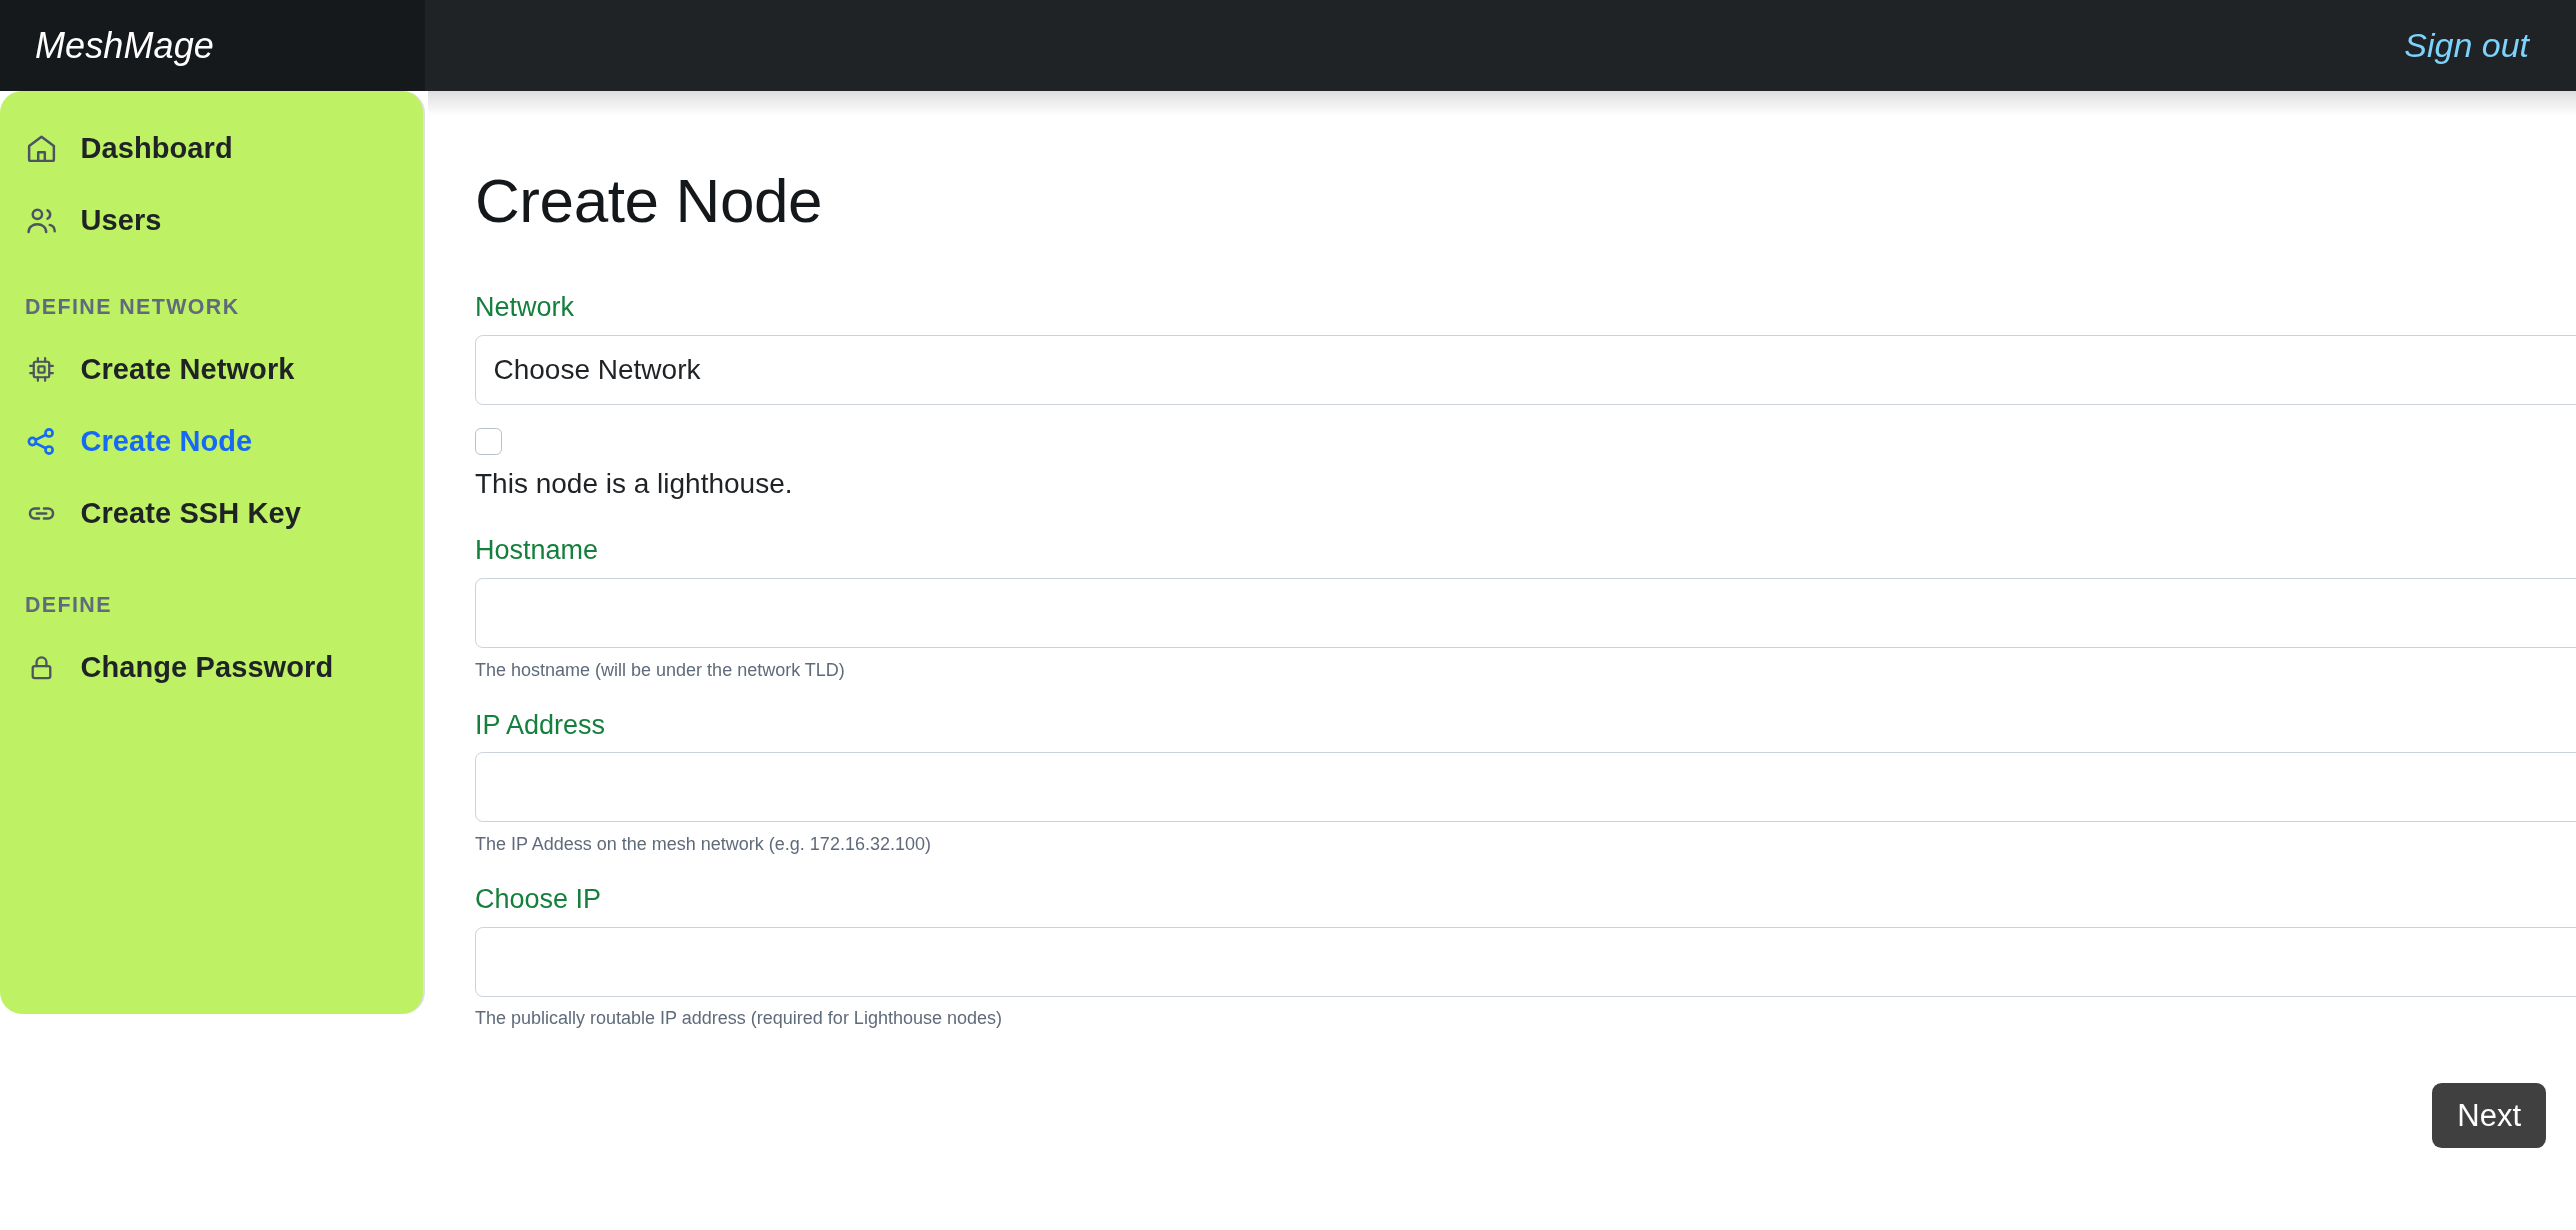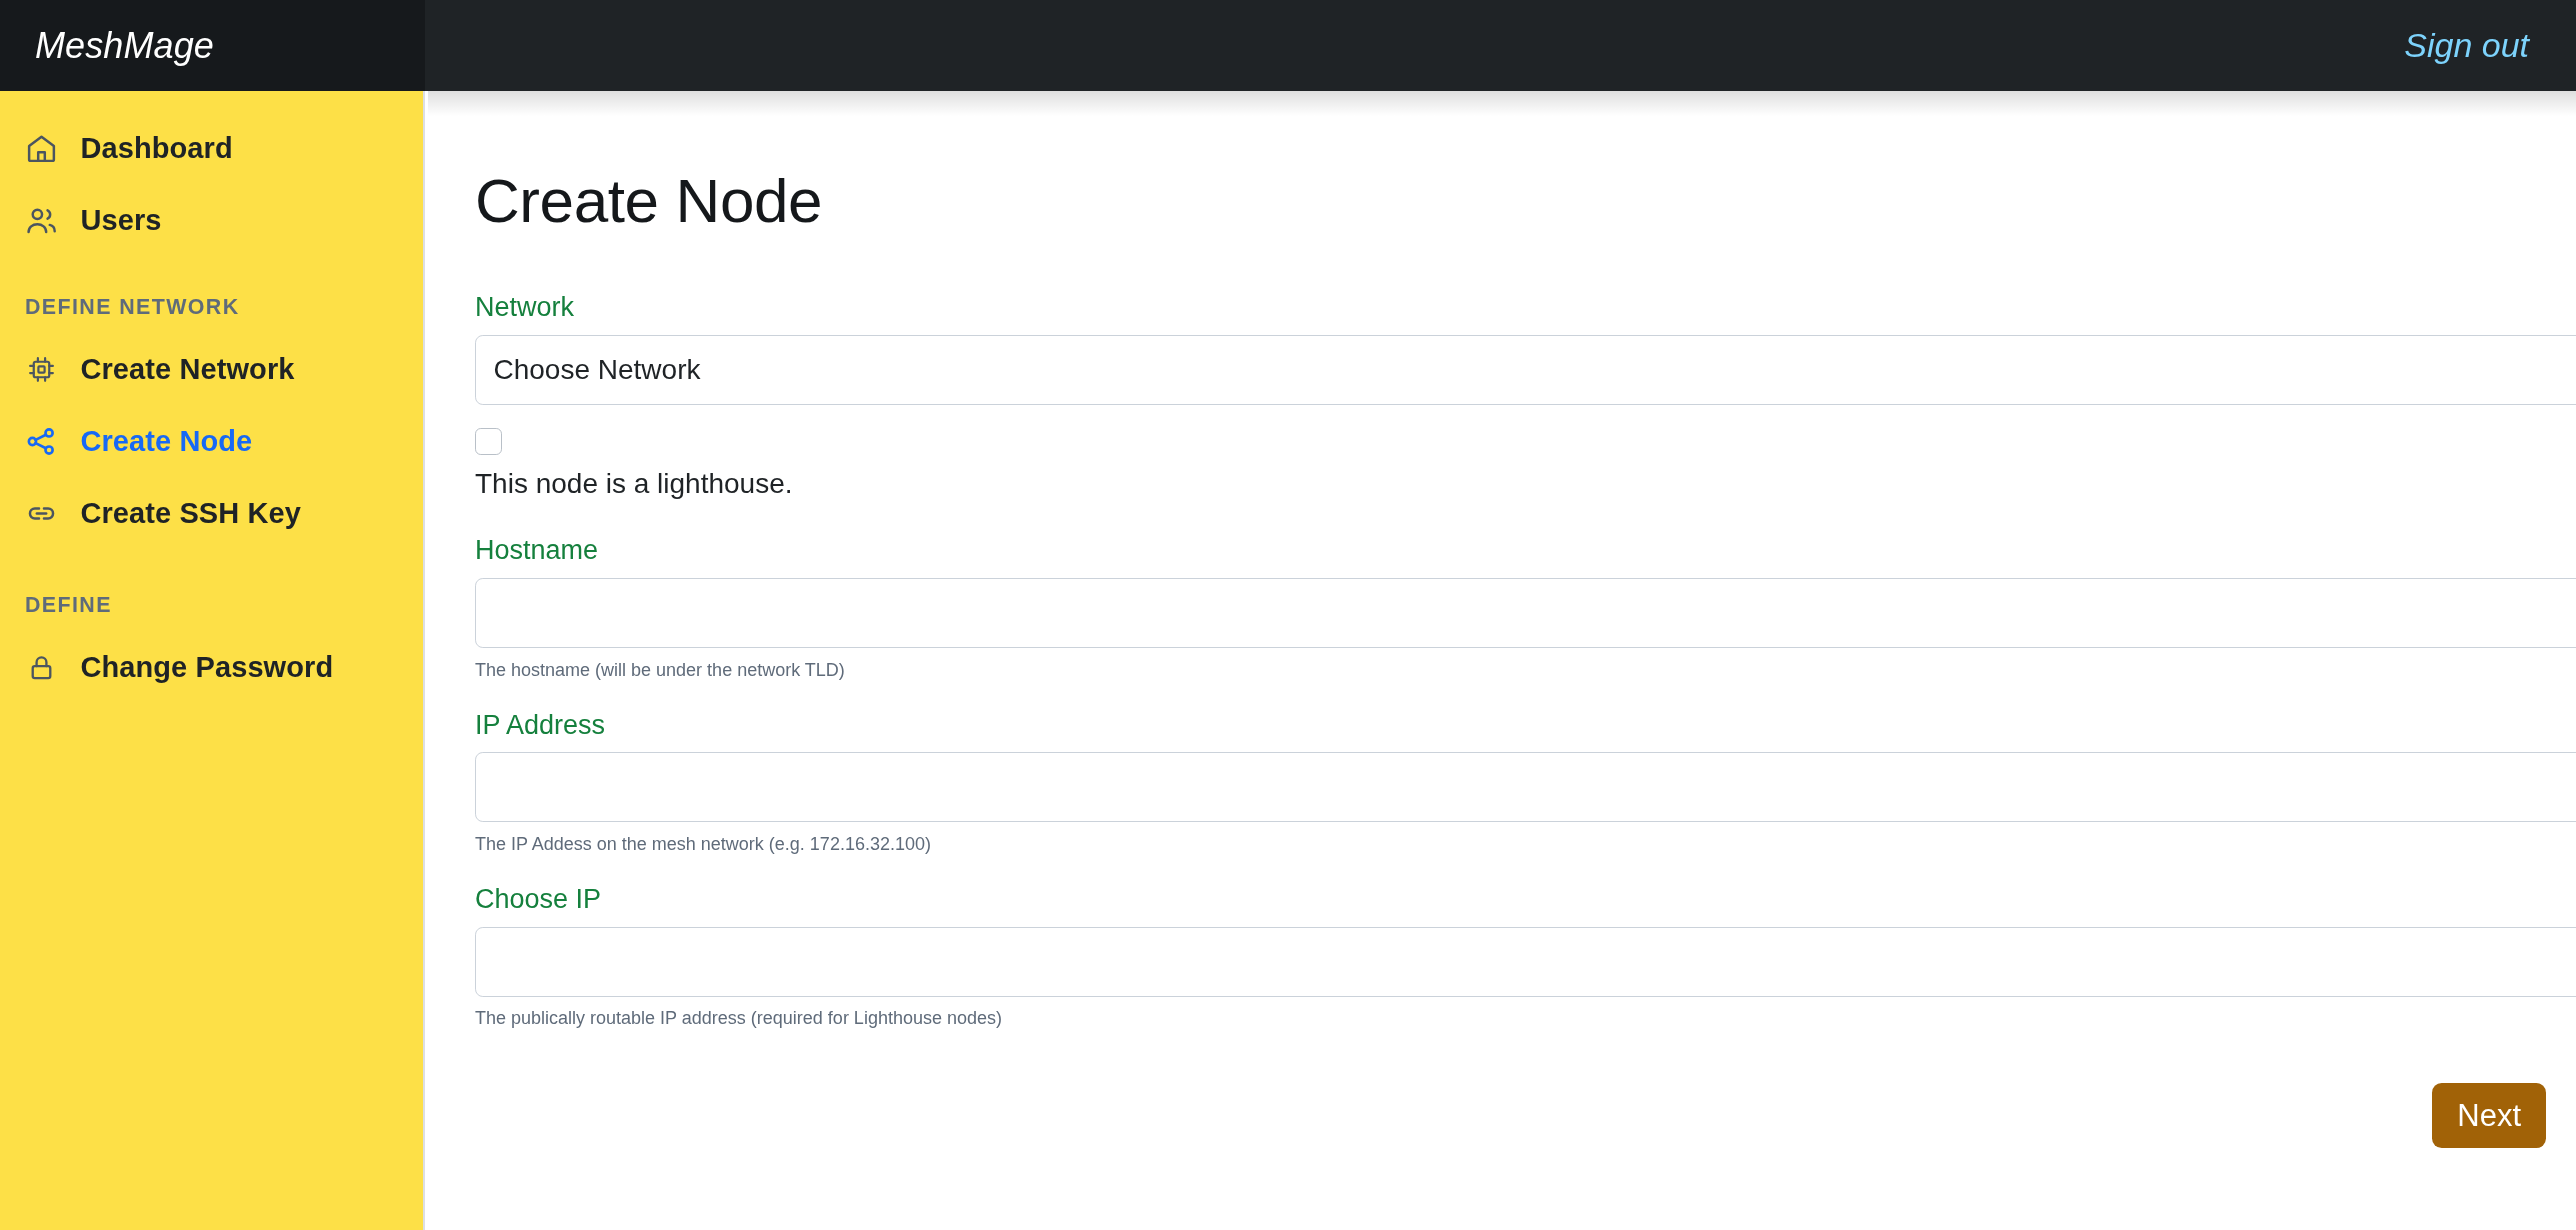--- a/index.html
+++ b/index.html
@@ -61,25 +61,26 @@
     font-weight: 400;
     text-decoration: none;
     cursor: pointer;
   }
 
   
   .sidebar {
     position: absolute;
     top: 91px; left: 0;
     width: 425px;
-    height: 1139px;
-    background: #fde047;
+    height: 923px;
+    background: #bef264;
     border-right: 2.9px solid #dcdfe3;
     padding-top: 21.4px;
     z-index: 20;
+    border-radius: 22px;
   }
 
   .nav-item {
     display: flex;
     align-items: center;
     height: 72px;
     padding-left: 23px;
     gap: 20.4px;
     cursor: pointer;
     text-decoration: none;
@@ -208,21 +209,21 @@
 
   
   .actions {
     width: 2071px;
     display: flex;
     justify-content: flex-end;
     margin-top: 54px;
   }
 
   .btn-next {
-    background: #a16207;
+    background: #404040;
     color: #ffffff;
     border: none;
     border-radius: 9.7px;
     font-family: "Liberation Sans", sans-serif;
     font-size: 31px;
     font-weight: 400;
     padding: 14.6px 25px;
     cursor: pointer;
     line-height: 1.15;
   }

